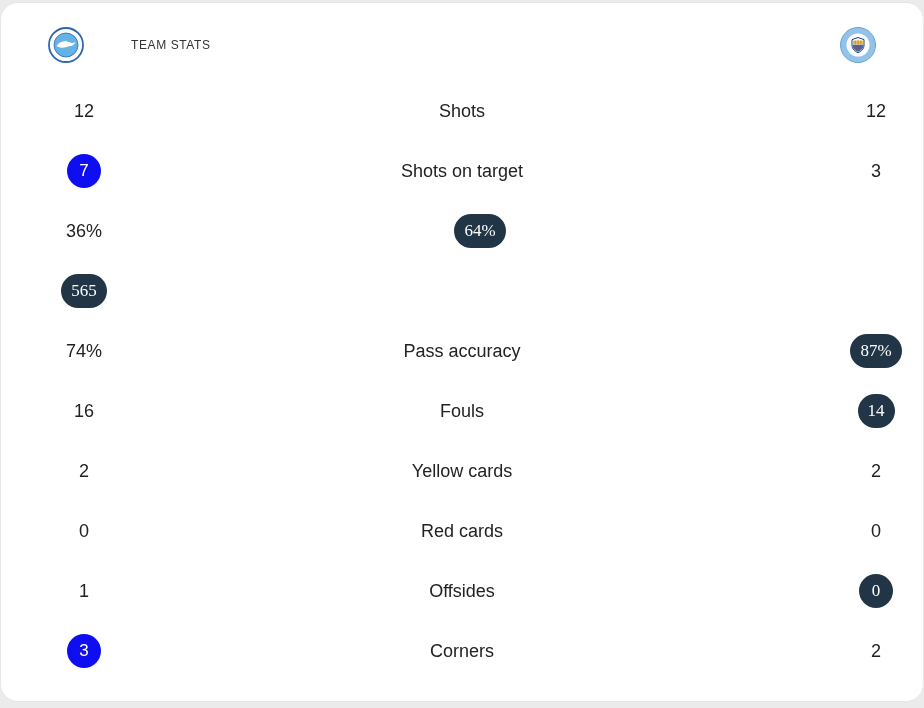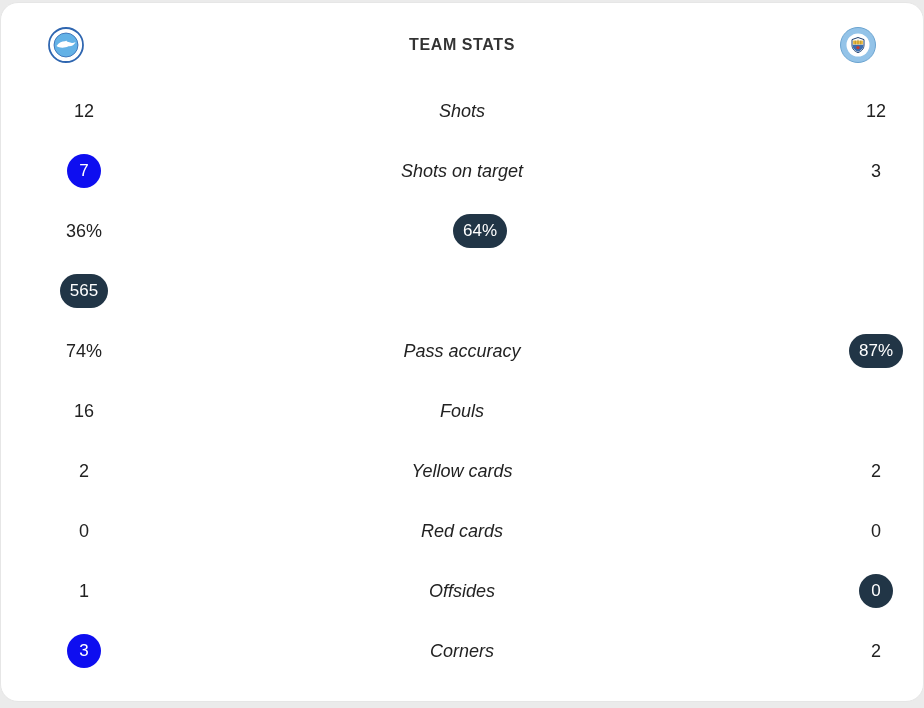--- a/index.html
+++ b/index.html
@@ -25,64 +25,63 @@
     align-items: center;
     height: 60px;
     margin-top: 12px;
   }
   .crest-cell {
     display: flex;
     justify-content: center;
     align-items: center;
   }
   .header-title {
-    text-align: center;
-    font-size: 16px;
+    text-align: left;
+    font-size: 12px;
     letter-spacing: 0.6px;
     color: #333333;
-    font-weight: 700;
+    font-weight: 400;
   }
   #stats-rows { margin-top: 6px; }
   .stat-row {
     display: grid;
     grid-template-columns: 130px 1fr 130px;
     align-items: center;
     height: 60px;
   }
   .value-cell {
     display: flex;
     justify-content: center;
     align-items: center;
     margin-left: 36px;
   }
   .stat-label {
     text-align: center;
     font-size: 18px;
     color: #222222;
     font-weight: 400;
-    font-style: italic;
   }
   .stat-value {
     font-size: 18px;
     color: #222222;
   }
   .pill {
     display: inline-flex;
     justify-content: center;
     align-items: center;
     min-width: 34px;
     height: 34px;
     padding: 0 10px;
     box-sizing: border-box;
     border-radius: 17px;
     color: #ffffff;
     font-size: 17px;
   }
   .pill.home { background: var(--home-accent, #0e0ef0); }
-  .pill.away { background: var(--away-accent, #213546); }
+  .pill.away { background: var(--away-accent, #213546); font-family: Liberation Serif, serif; }
   .crest-svg { display: block; }
 </style>
 </head>
 <body>
 
 <div class="card">
 
   <div class="header-row">
     <div class="crest-cell">
       <svg class="crest-svg" width="38" height="38" viewBox="0 0 38 38">
@@ -148,20 +147,23 @@
         <div class="stat-label">Pass accuracy</div>
         <div class="value-cell">
           <span class="pill away">87%</span>
         </div>
       </div>
       <div class="stat-row">
         <div class="value-cell">
           <span class="stat-value">16</span>
         </div>
         <div class="stat-label">Fouls</div>
+        <div class="value-cell">
+          <span class="pill away">14</span>
+        </div>
       </div>
       <div class="stat-row">
         <div class="value-cell">
           <span class="stat-value">2</span>
         </div>
         <div class="stat-label">Yellow cards</div>
         <div class="value-cell">
           <span class="stat-value">2</span>
         </div>
       </div>

